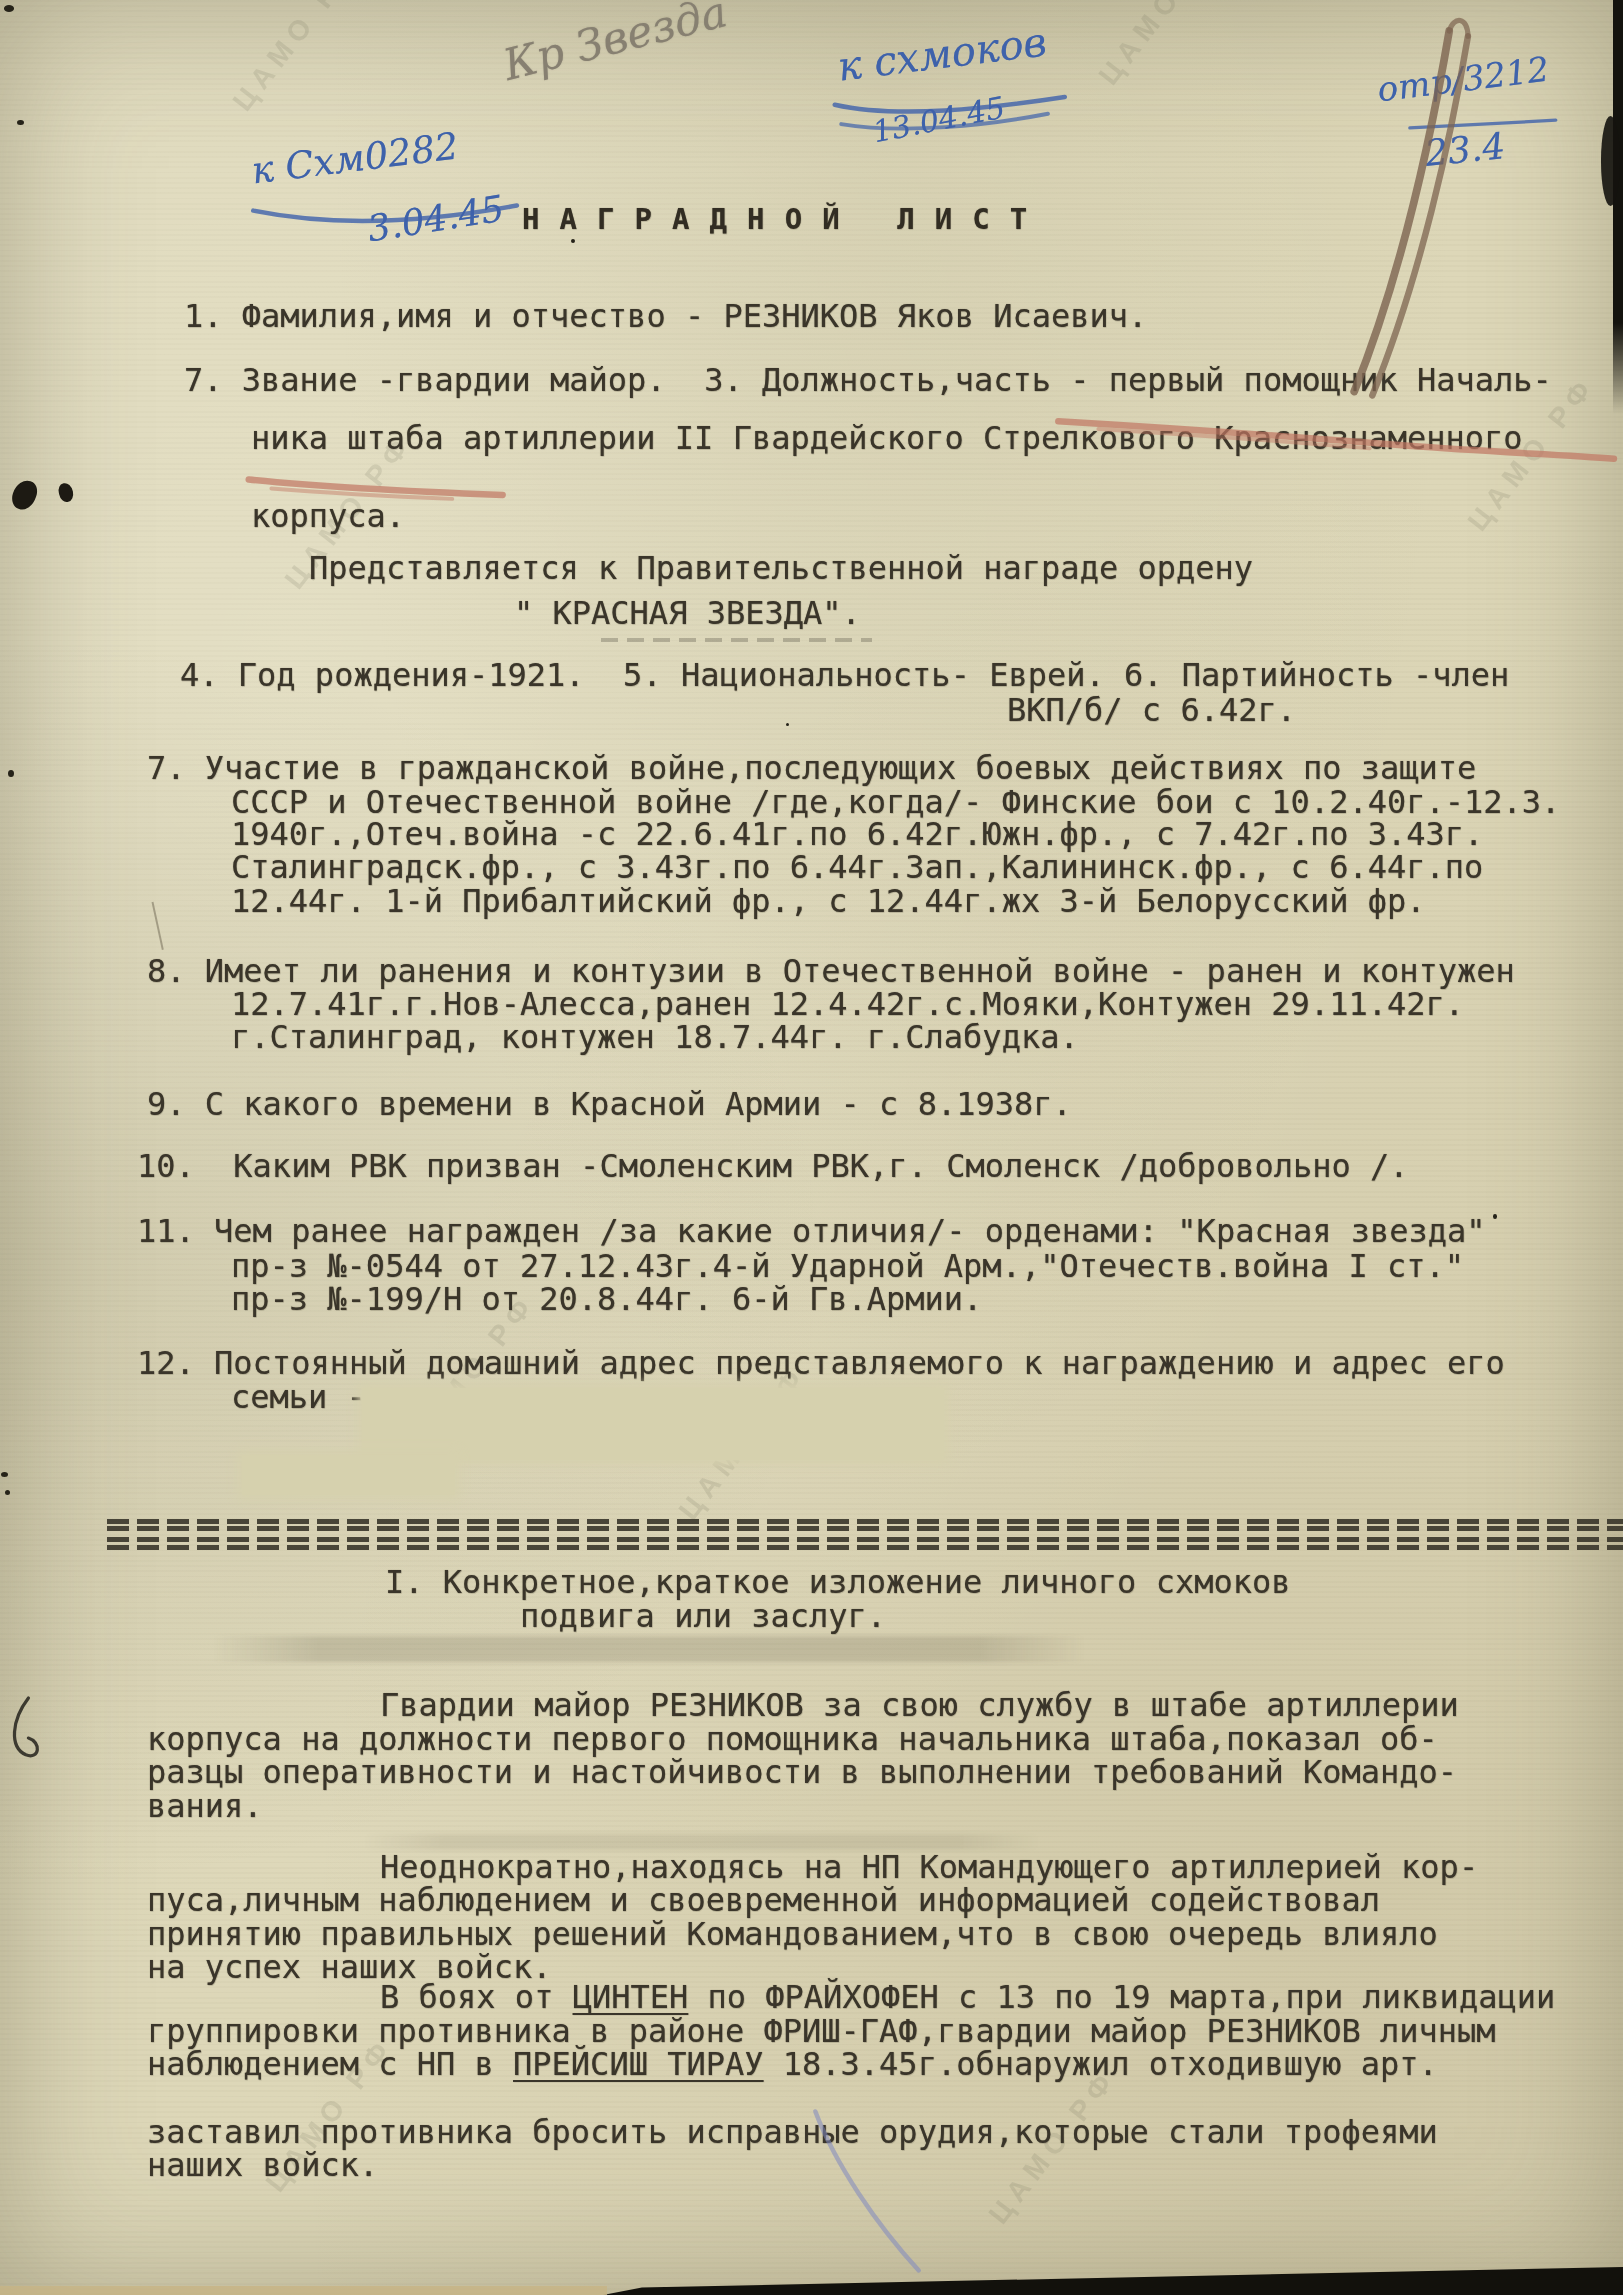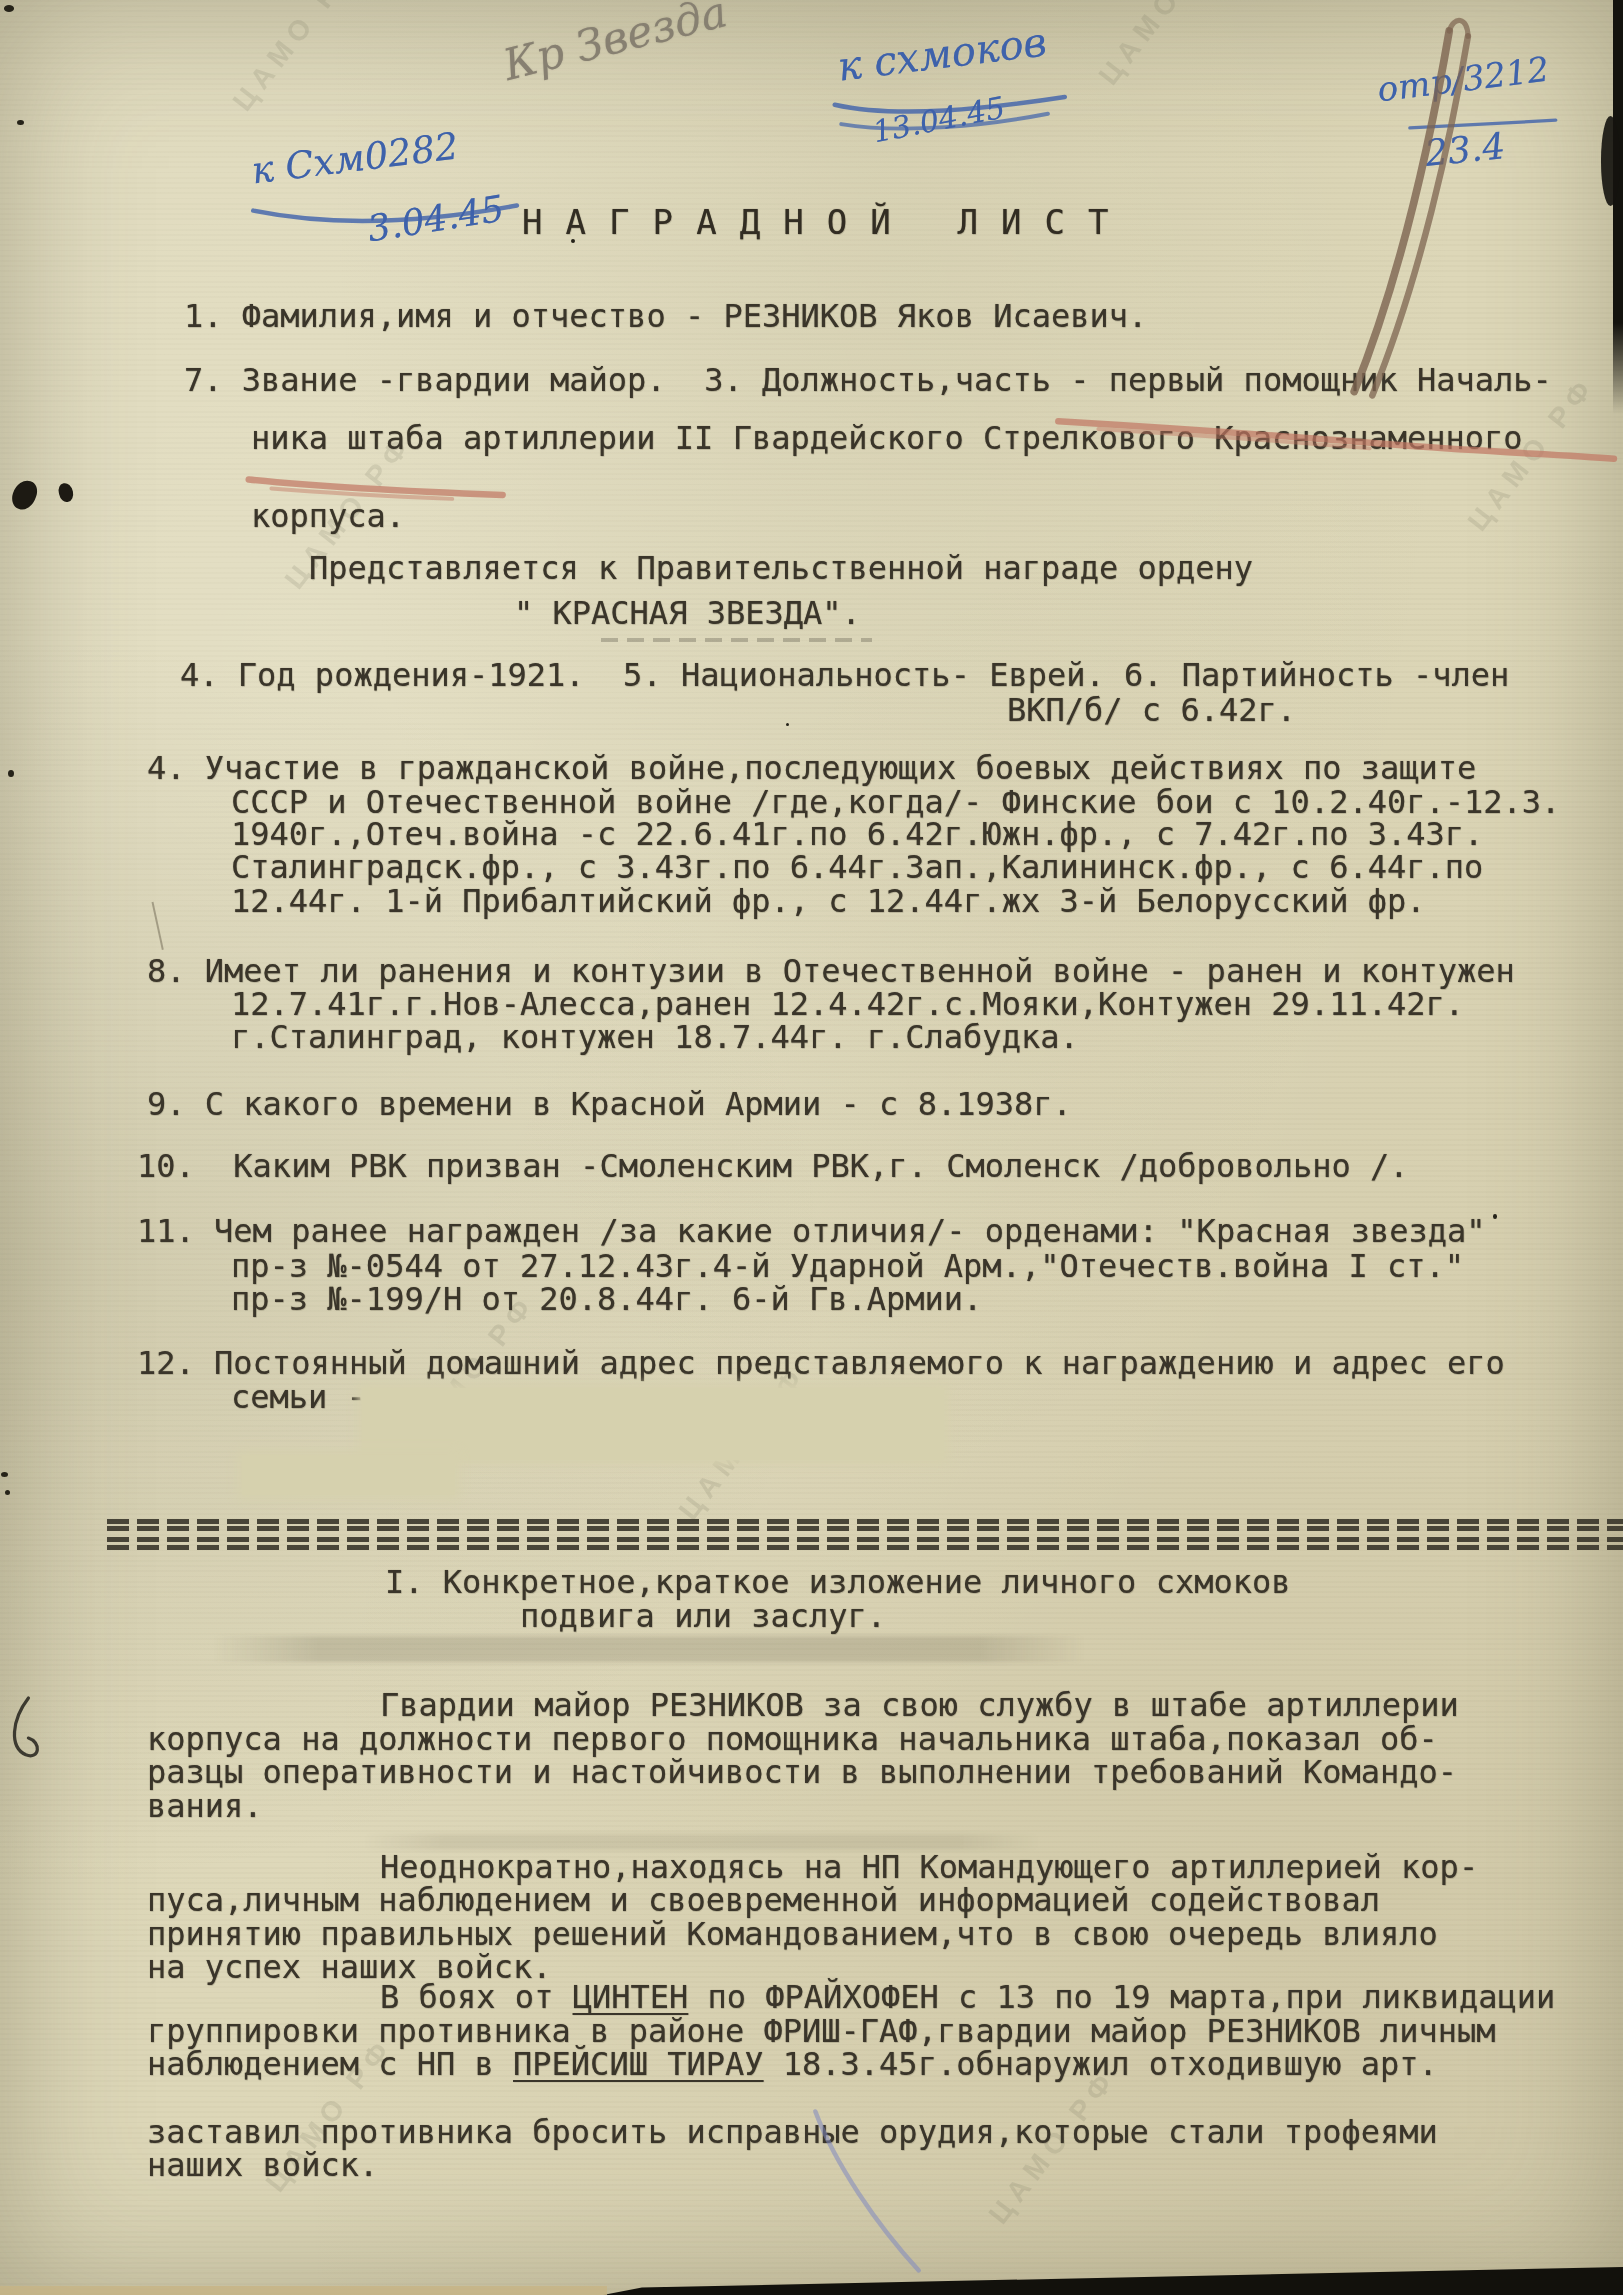--- a/index.html
+++ b/index.html
@@ -10,21 +10,21 @@
       radial-gradient(ellipse at 82% 92%, rgba(125,104,60,0.14), transparent 55%),
       radial-gradient(ellipse at 55% 4%, rgba(140,132,92,0.12), transparent 45%),
       radial-gradient(ellipse at 3% 55%, rgba(120,112,78,0.18), transparent 35%),
       repeating-linear-gradient(0deg, rgba(104,98,70,0.035) 0 1.9px, rgba(0,0,0,0) 1.9px 5.2px),
       #ddd7b8;
     box-shadow: inset 0 0 142px rgba(88,82,56,.38);
     font-family:"DejaVu Sans Mono",monospace;
   }
   .t{position:absolute;font-size:32px;line-height:1.08;color:#3a352a;white-space:pre;
      text-shadow:0 0 1px rgba(62,56,40,.6), 0.6px 0.6px 0 rgba(62,56,40,.14);}
-  .title{font-size:34px;font-weight:normal;letter-spacing:1.3px;color:#322d23;}
+  .title{font-size:29px;font-weight:bold;letter-spacing:1.3px;color:#322d23;}
   .u{text-decoration:underline;text-decoration-thickness:2.3px;text-underline-offset:4.5px;margin-top:12px;}
   .hw{position:absolute;font-family:"DejaVu Serif",serif;font-style:italic;color:#3e62ab;
       white-space:nowrap;text-shadow:0 0 0.6px rgba(62,98,171,.5);}
   .pencil{color:#878071;text-shadow:0 0 1.3px rgba(135,128,113,.6);}
   .wm{position:absolute;font-family:"Liberation Sans",sans-serif;font-weight:bold;font-size:28.4px;
       letter-spacing:7.1px;color:rgba(104,99,78,0.15);transform:rotate(-52deg);
       transform-origin:left top;white-space:nowrap;}
   .dash{position:absolute;height:5.2px;width:1517px;left:107px;
         background:repeating-linear-gradient(90deg,#353227 0 22px,rgba(0,0,0,0) 22px 30px);opacity:.88;}
   .redact{position:absolute;background:#d6d1ae;box-shadow:0 0 10.3px 5.2px #d6d1ae;}
@@ -58,21 +58,21 @@
   <div class="t title" style="left:522px;top:204px">Н А Г Р А Д Н О Й   Л И С Т</div>
 
   <div class="t" style="left:184px;top:299px">1. Фамилия,имя и отчество - РЕЗНИКОВ Яков Исаевич.</div>
   <div class="t" style="left:184px;top:363px">7. Звание -гвардии майор.  3. Должность,часть - первый помощник Началь-</div>
   <div class="t" style="left:251px;top:421px">ника штаба артиллерии II Гвардейского Стрелкового Краснознаменного</div>
   <div class="t" style="left:251px;top:499px">корпуса.</div>
   <div class="t" style="left:309px;top:551px">Представляется к Правительственной награде ордену</div>
   <div class="t" style="left:514px;top:596px">" КРАСНАЯ ЗВЕЗДА".</div>
   <div class="t" style="left:180px;top:658px">4. Год рождения-1921.  5. Национальность- Еврей. 6. Партийность -член</div>
   <div class="t" style="left:1007px;top:693px">ВКП/б/ с 6.42г.</div>
-  <div class="t" style="left:147px;top:751px">4. Участие в гражданской войне,последующих боевых действиях по защите</div>
+  <div class="t" style="left:147px;top:751px">7. Участие в гражданской войне,последующих боевых действиях по защите</div>
   <div class="t" style="left:231px;top:785px">СССР и Отечественной войне /где,когда/- Финские бои с 10.2.40г.-12.3.</div>
   <div class="t" style="left:231px;top:817px">1940г.,Отеч.война -с 22.6.41г.по 6.42г.Южн.фр., с 7.42г.по 3.43г.</div>
   <div class="t" style="left:231px;top:850px">Сталинградск.фр., с 3.43г.по 6.44г.Зап.,Калининск.фр., с 6.44г.по</div>
   <div class="t" style="left:231px;top:884px">12.44г. 1-й Прибалтийский фр., с 12.44г.жх 3-й Белорусский фр.</div>
   <div class="t" style="left:147px;top:954px">8. Имеет ли ранения и контузии в Отечественной войне - ранен и контужен</div>
   <div class="t" style="left:231px;top:987px">12.7.41г.г.Нов-Алесса,ранен 12.4.42г.с.Мояки,Контужен 29.11.42г.</div>
   <div class="t" style="left:231px;top:1020px">г.Сталинград, контужен 18.7.44г. г.Слабудка.</div>
   <div class="t" style="left:147px;top:1087px">9. С какого времени в Красной Армии - с 8.1938г.</div>
   <div class="t" style="left:137px;top:1149px">10.  Каким РВК призван -Смоленским РВК,г. Смоленск /добровольно /.</div>
   <div class="t" style="left:137px;top:1214px">11. Чем ранее награжден /за какие отличия/- орденами: "Красная звезда"</div>

